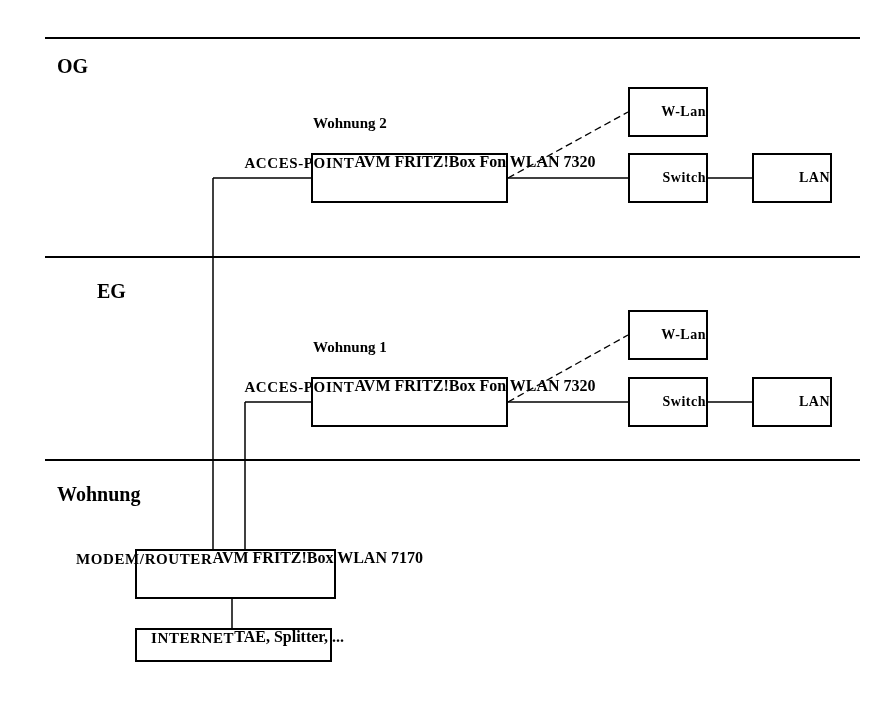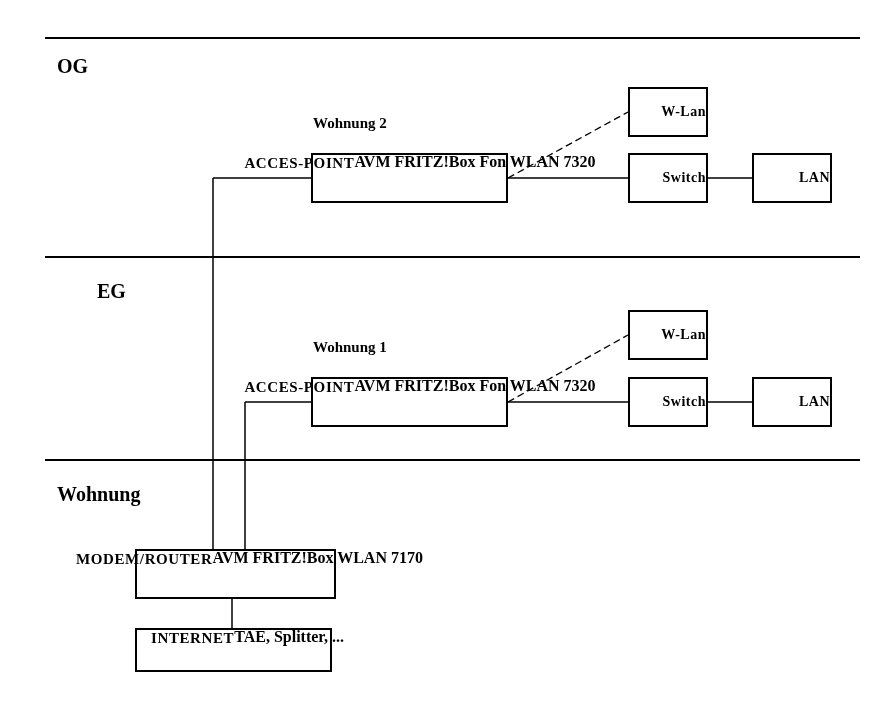--- a/index.html
+++ b/index.html
@@ -132,18 +132,18 @@
     <span>Switch</span>
   </div>
   <div class="node centered" style="left:752px; top:377px; width:80px; height:50px;">
     <span>LAN</span>
   </div>
 
   <div class="node titled basement" style="left:135px; top:549px; width:201px; height:50px;">
     <span class="title">MODEM/ROUTER</span>
     <span class="subtitle">AVM FRITZ!Box WLAN 7170</span>
   </div>
-  <div class="node titled basement" style="left:135px; top:628px; width:197px; height:44px;">
+  <div class="node titled basement" style="left:135px; top:628px; width:197px; height:34px;">
     <span class="title">INTERNET</span>
     <span class="subtitle">TAE, Splitter, ...</span>
   </div>
 
 </div>
 
 </body></html>

